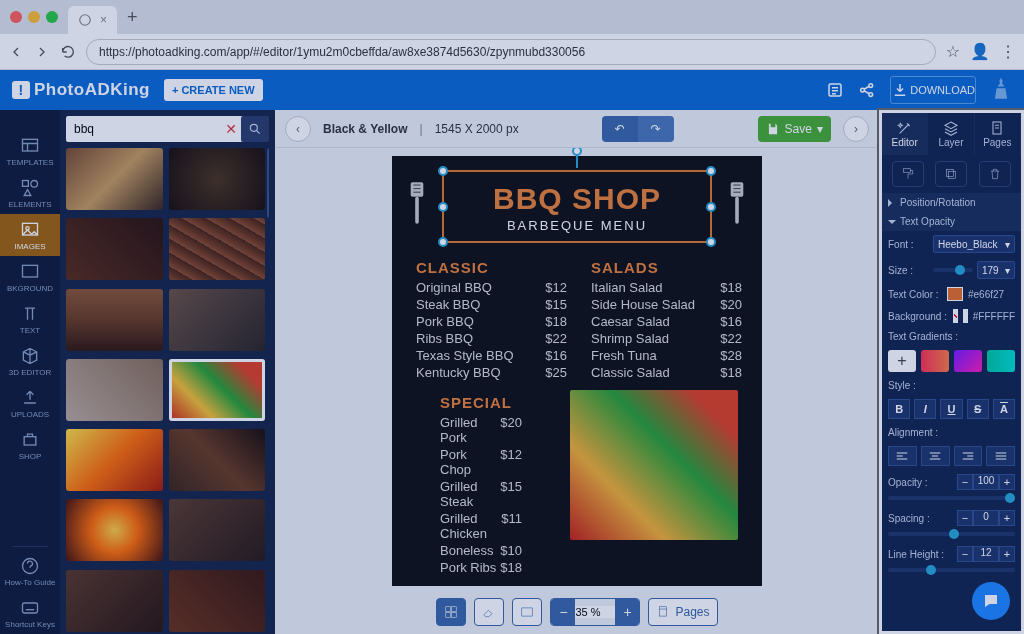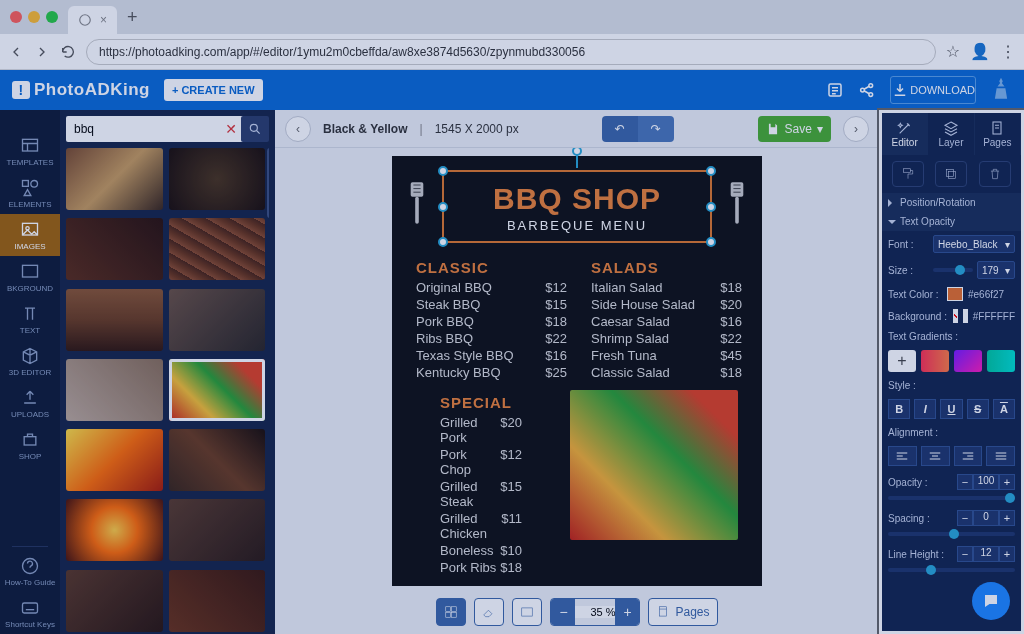--- a/index.html
+++ b/index.html
@@ -96,21 +96,21 @@
   .col{flex:1;}
   .sec-h{color:#ed8234;font-size:15px;font-weight:800;letter-spacing:1px;margin-bottom:4px;margin-top:6px;}
   .item{display:flex;justify-content:space-between;font-size:13px;margin:2px 0;color:#ddd;}
   .special{padding:0 24px;margin-top:6px;}
   .special-img{width:168px;height:150px;margin:8px 0 0 0;border-radius:2px;background:linear-gradient(45deg,#c72010,#f5b030 30%,#2aa030 60%,#e04020 85%);}
   .bottom-bar{height:44px;display:flex;align-items:center;justify-content:center;gap:8px;background:#eef1f6;}
   .bb-btn{height:28px;min-width:30px;border:1px solid #3b66a8;background:#3b66a8;color:#fff;border-radius:4px;display:flex;align-items:center;justify-content:center;padding:0 7px;font-size:12px;gap:4px;}
   .bb-btn.light{background:#fff;color:#3b66a8;}
   .zoom{display:flex;align-items:center;border:1px solid #3b66a8;border-radius:4px;overflow:hidden;height:28px;}
   .zoom button{width:24px;height:28px;background:#3b66a8;color:#fff;border:none;font-size:14px;}
-  .zoom .pct{width:40px;text-align:right;font-size:11px;background:#fff;}
+  .zoom .pct{width:40px;text-align:left;font-size:11px;background:#fff;}
 
   
   .props{width:145px;background:#12234a;border:3px solid #fff;outline:2px solid #666;display:flex;flex-direction:column;color:#cbd5ec;font-size:11px;}
   .ptabs{display:flex;height:42px;}
   .ptab{flex:1;display:flex;flex-direction:column;align-items:center;justify-content:center;gap:1px;font-size:10px;border-right:1px solid #1a2e56;cursor:pointer;}
   .ptab.active{background:#1a2e56;color:#fff;}
   .ptab svg{width:16px;height:16px;stroke:#cbd5ec;fill:none;stroke-width:1.6;}
   .picon-row{display:flex;justify-content:space-around;padding:6px 4px;}
   .picon{width:32px;height:26px;border:1px solid #2d4272;border-radius:4px;display:flex;align-items:center;justify-content:center;}
   .prop-sec-h{background:#1a2e56;padding:4px 6px;font-size:10px;display:flex;align-items:center;gap:4px;}
@@ -406,21 +406,21 @@
             <div class="item">
                 <span>Caesar Salad</span>
                 <span>$16</span>
               </div>
             <div class="item">
                 <span>Shrimp Salad</span>
                 <span>$22</span>
               </div>
             <div class="item">
                 <span>Fresh Tuna</span>
-                <span>$45</span>
+                <span>$28</span>
               </div>
             <div class="item">
                 <span>Classic Salad</span>
                 <span>$18</span>
               </div>
           </div>
         </div>
         <div class="section-row" style="align-items:flex-start;">
           <div class="col special">
             <div class="sec-h">SPECIAL</div>

